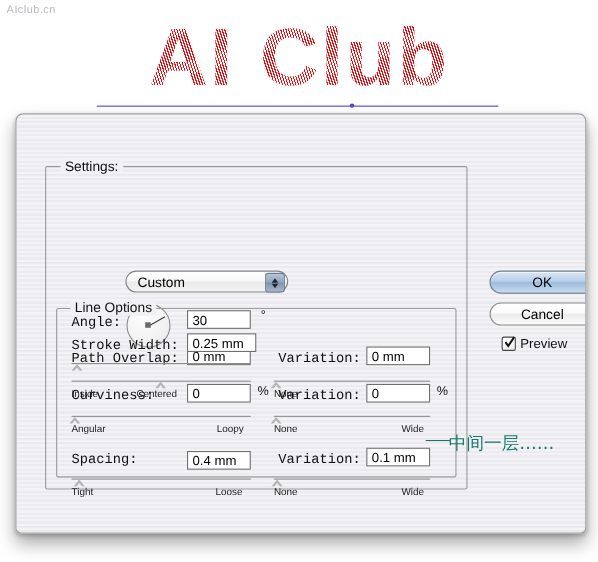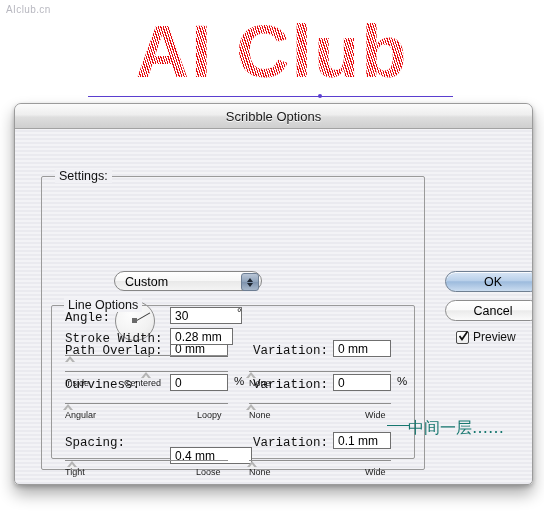--- a/index.html
+++ b/index.html
@@ -191,23 +191,20 @@
 <div id="artboard">
   <div id="artTitleShadow">AI Club</div>
   <div id="artTitle">AI Club</div>
   <div id="baseline"></div>
   <div id="basePt"></div>
   <div id="watermark">AIclub.cn</div>
 </div>
 
 <div id="dialog">
 
-  <div id="titlebar">
-    <span class="t">Scribble Options</span>
-  </div>
 
   <div id="body">
 
     <div class="groupbox" style="left:26px;top:47px;width:382px;height:292px;"></div>
     <div class="grouplabel" style="left:40px;top:40px;">
       <span>Settings:</span>
     </div>
 
     <div id="settingsPopup">
       <span class="val">Custom</span>
@@ -215,21 +212,21 @@
         <i class="up"></i>
         <i class="dn"></i>
       </span>
     </div>
 
     <div class="lbl" style="left:50px;top:182px;">Angle:</div>
     <div id="dial">
       <div class="needle" style="transform: rotate(-30deg);"></div>
       <div class="knob"></div>
     </div>
-    <div class="field" style="left:155px;top:178px;width:72px;">30</div>
+    <div class="field" style="left:155px;top:178px;width:58px;">30</div>
     <div class="unit" style="left:222px;top:177px;">°</div>
 
     <div class="lbl" style="left:50px;top:215px;">Path Overlap:</div>
     <div class="field" style="left:155px;top:211px;width:58px;">0 mm</div>
 
     <div class="slider" style="left:50px;top:242px;width:163px;"></div>
     <div class="thumb" style="left:126px;top:243px;"></div>
     <div class="tick" style="left:50px;top:249px;">Inside</div>
     <div class="tick" style="left:109px;top:249px;">Centered</div>
     <div class="tick" style="left:178px;top:249px;">Outside</div>
@@ -238,42 +235,42 @@
     <div class="field" style="left:318px;top:211px;width:58px;">0 mm</div>
     <div class="slider" style="left:234px;top:242px;width:142px;"></div>
     <div class="thumb" style="left:231px;top:243px;"></div>
     <div class="tick" style="left:234px;top:249px;">None</div>
     <div class="tick" style="left:350px;top:249px;">Wide</div>
 
     <div class="groupbox" style="left:36px;top:176px;width:362px;height:152px;"></div>
     <div class="grouplabel" style="left:49px;top:169px;">Line Options</div>
 
     <div class="lbl" style="left:50px;top:203px;">Stroke Width:</div>
-    <div class="field" style="left:155px;top:199px;width:63px;">0.28 mm</div>
+    <div class="field" style="left:155px;top:199px;width:63px;">0.25 mm</div>
     <div class="slider" style="left:50px;top:226px;width:163px;"></div>
     <div class="thumb" style="left:50px;top:227px;"></div>
 
     <div class="lbl" style="left:50px;top:249px;">Curviness:</div>
     <div class="field" style="left:155px;top:245px;width:58px;">0</div>
     <div class="unit" style="left:219px;top:246px;">%</div>
     <div class="slider" style="left:50px;top:274px;width:163px;"></div>
     <div class="thumb" style="left:48px;top:275px;"></div>
     <div class="tick" style="left:50px;top:281px;">Angular</div>
     <div class="tick" style="left:182px;top:281px;">Loopy</div>
 
     <div class="lbl" style="left:238px;top:249px;">Variation:</div>
     <div class="field" style="left:318px;top:245px;width:58px;">0</div>
     <div class="unit" style="left:382px;top:246px;">%</div>
     <div class="slider" style="left:234px;top:274px;width:142px;"></div>
     <div class="thumb" style="left:231px;top:275px;"></div>
     <div class="tick" style="left:234px;top:281px;">None</div>
     <div class="tick" style="left:350px;top:281px;">Wide</div>
 
     <div class="lbl" style="left:50px;top:307px;">Spacing:</div>
-    <div class="field" style="left:155px;top:318px;width:82px;">0.4 mm</div>
+    <div class="field" style="left:155px;top:306px;width:58px;">0.4 mm</div>
     <div class="slider" style="left:50px;top:331px;width:163px;"></div>
     <div class="thumb" style="left:52px;top:332px;"></div>
     <div class="tick" style="left:50px;top:338px;">Tight</div>
     <div class="tick" style="left:181px;top:338px;">Loose</div>
 
     <div class="lbl" style="left:238px;top:307px;">Variation:</div>
     <div class="field" style="left:318px;top:303px;width:58px;">0.1 mm</div>
     <div class="slider" style="left:234px;top:331px;width:142px;"></div>
     <div class="thumb" style="left:232px;top:332px;"></div>
     <div class="tick" style="left:234px;top:338px;">None</div>

